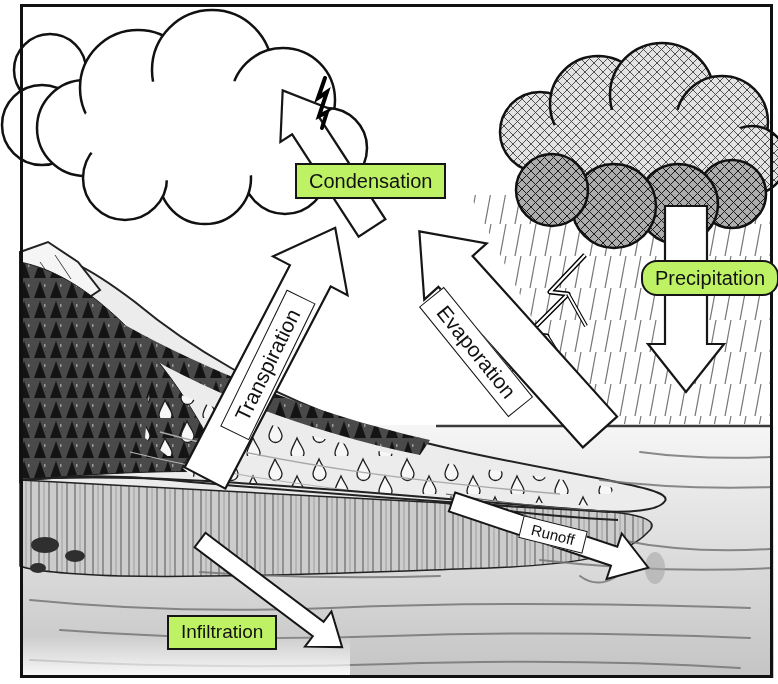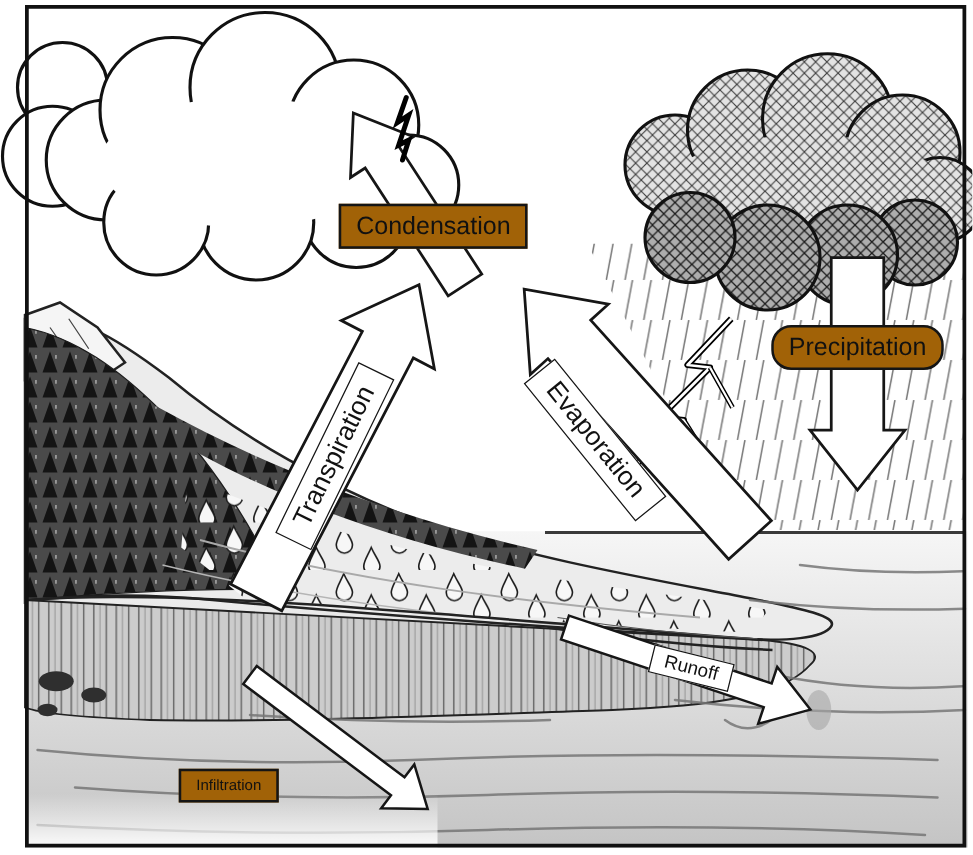--- a/index.html
+++ b/index.html
@@ -1,27 +1,27 @@
 <!DOCTYPE html>
 <html><head>
 <meta charset="utf-8">
 <style>
   html,body{margin:0;padding:0;background:#fff;}
   .scene{position:relative;width:778px;height:684px;background:#fff;overflow:hidden;
          font-family:"Liberation Sans",sans-serif;color:#111;}
   .scene svg{position:absolute;left:0;top:0;}
-  .label{position:absolute;background:#a16207;border:2px solid #151515;color:#111;
+  .label{position:absolute;background:#bef264;border:2px solid #151515;color:#111;
          display:flex;align-items:center;justify-content:center;white-space:nowrap;
-         padding:5px 12px;font-size:20px;line-height:1.1;}
+         padding:5px 12px;font-size:20px;line-height:1.1;margin-left:24px;}
   .band{position:absolute;background:#fff;border:1.5px solid #151515;color:#111;
         white-space:nowrap;padding:3px 14px;font-size:21px;line-height:1.15;
         transform-origin:50% 50%;}
   #lbl-condensation{left:271px;top:163px;}
   #lbl-precipitation{left:617px;top:260px;border-radius:16px;}
-  #lbl-infiltration{left:143px;top:615px;font-size:12px;}
+  #lbl-infiltration{left:143px;top:615px;font-size:19px;}
   #lbl-transpiration{left:192px;top:349px;transform:rotate(-64deg);}
   #lbl-evaporation{left:405px;top:336px;transform:rotate(51deg);}
   #lbl-runoff{left:520px;top:523px;transform:rotate(14deg);font-size:15px;padding:2px 10px;}
 </style>
 </head>
 <body>
 
 <div class="scene">
 
 <svg width="778" height="684" viewBox="0 0 778 684">

